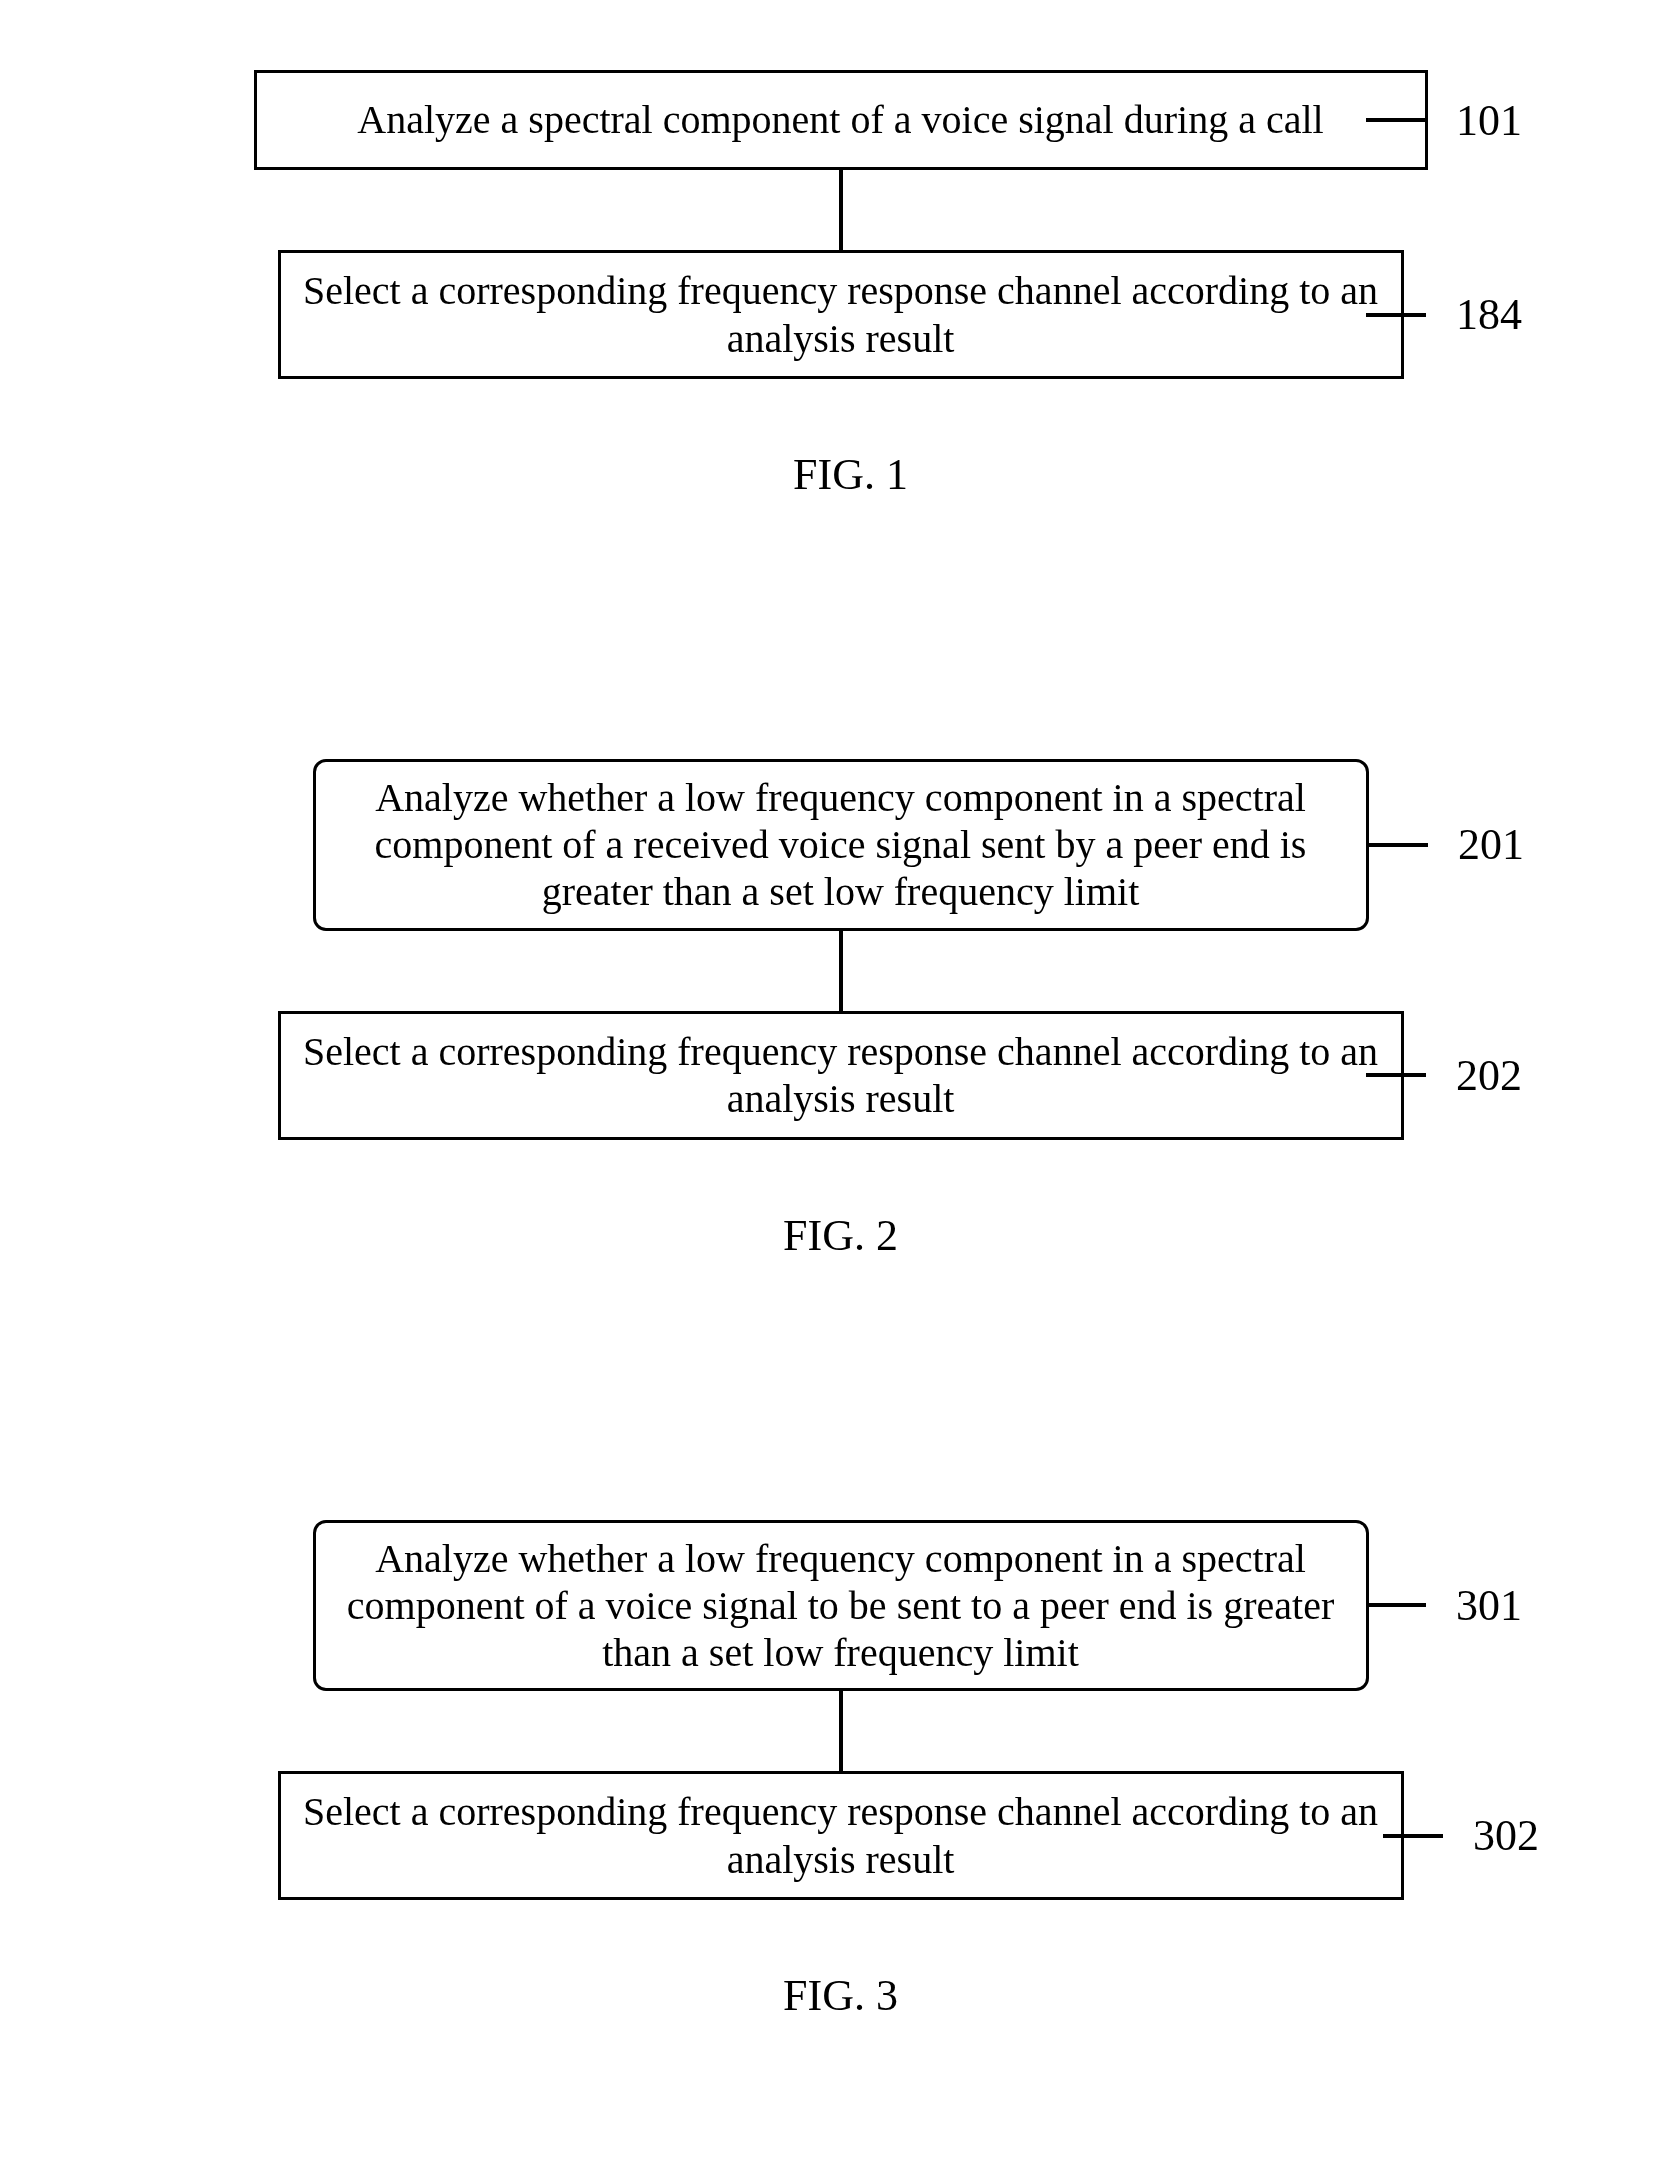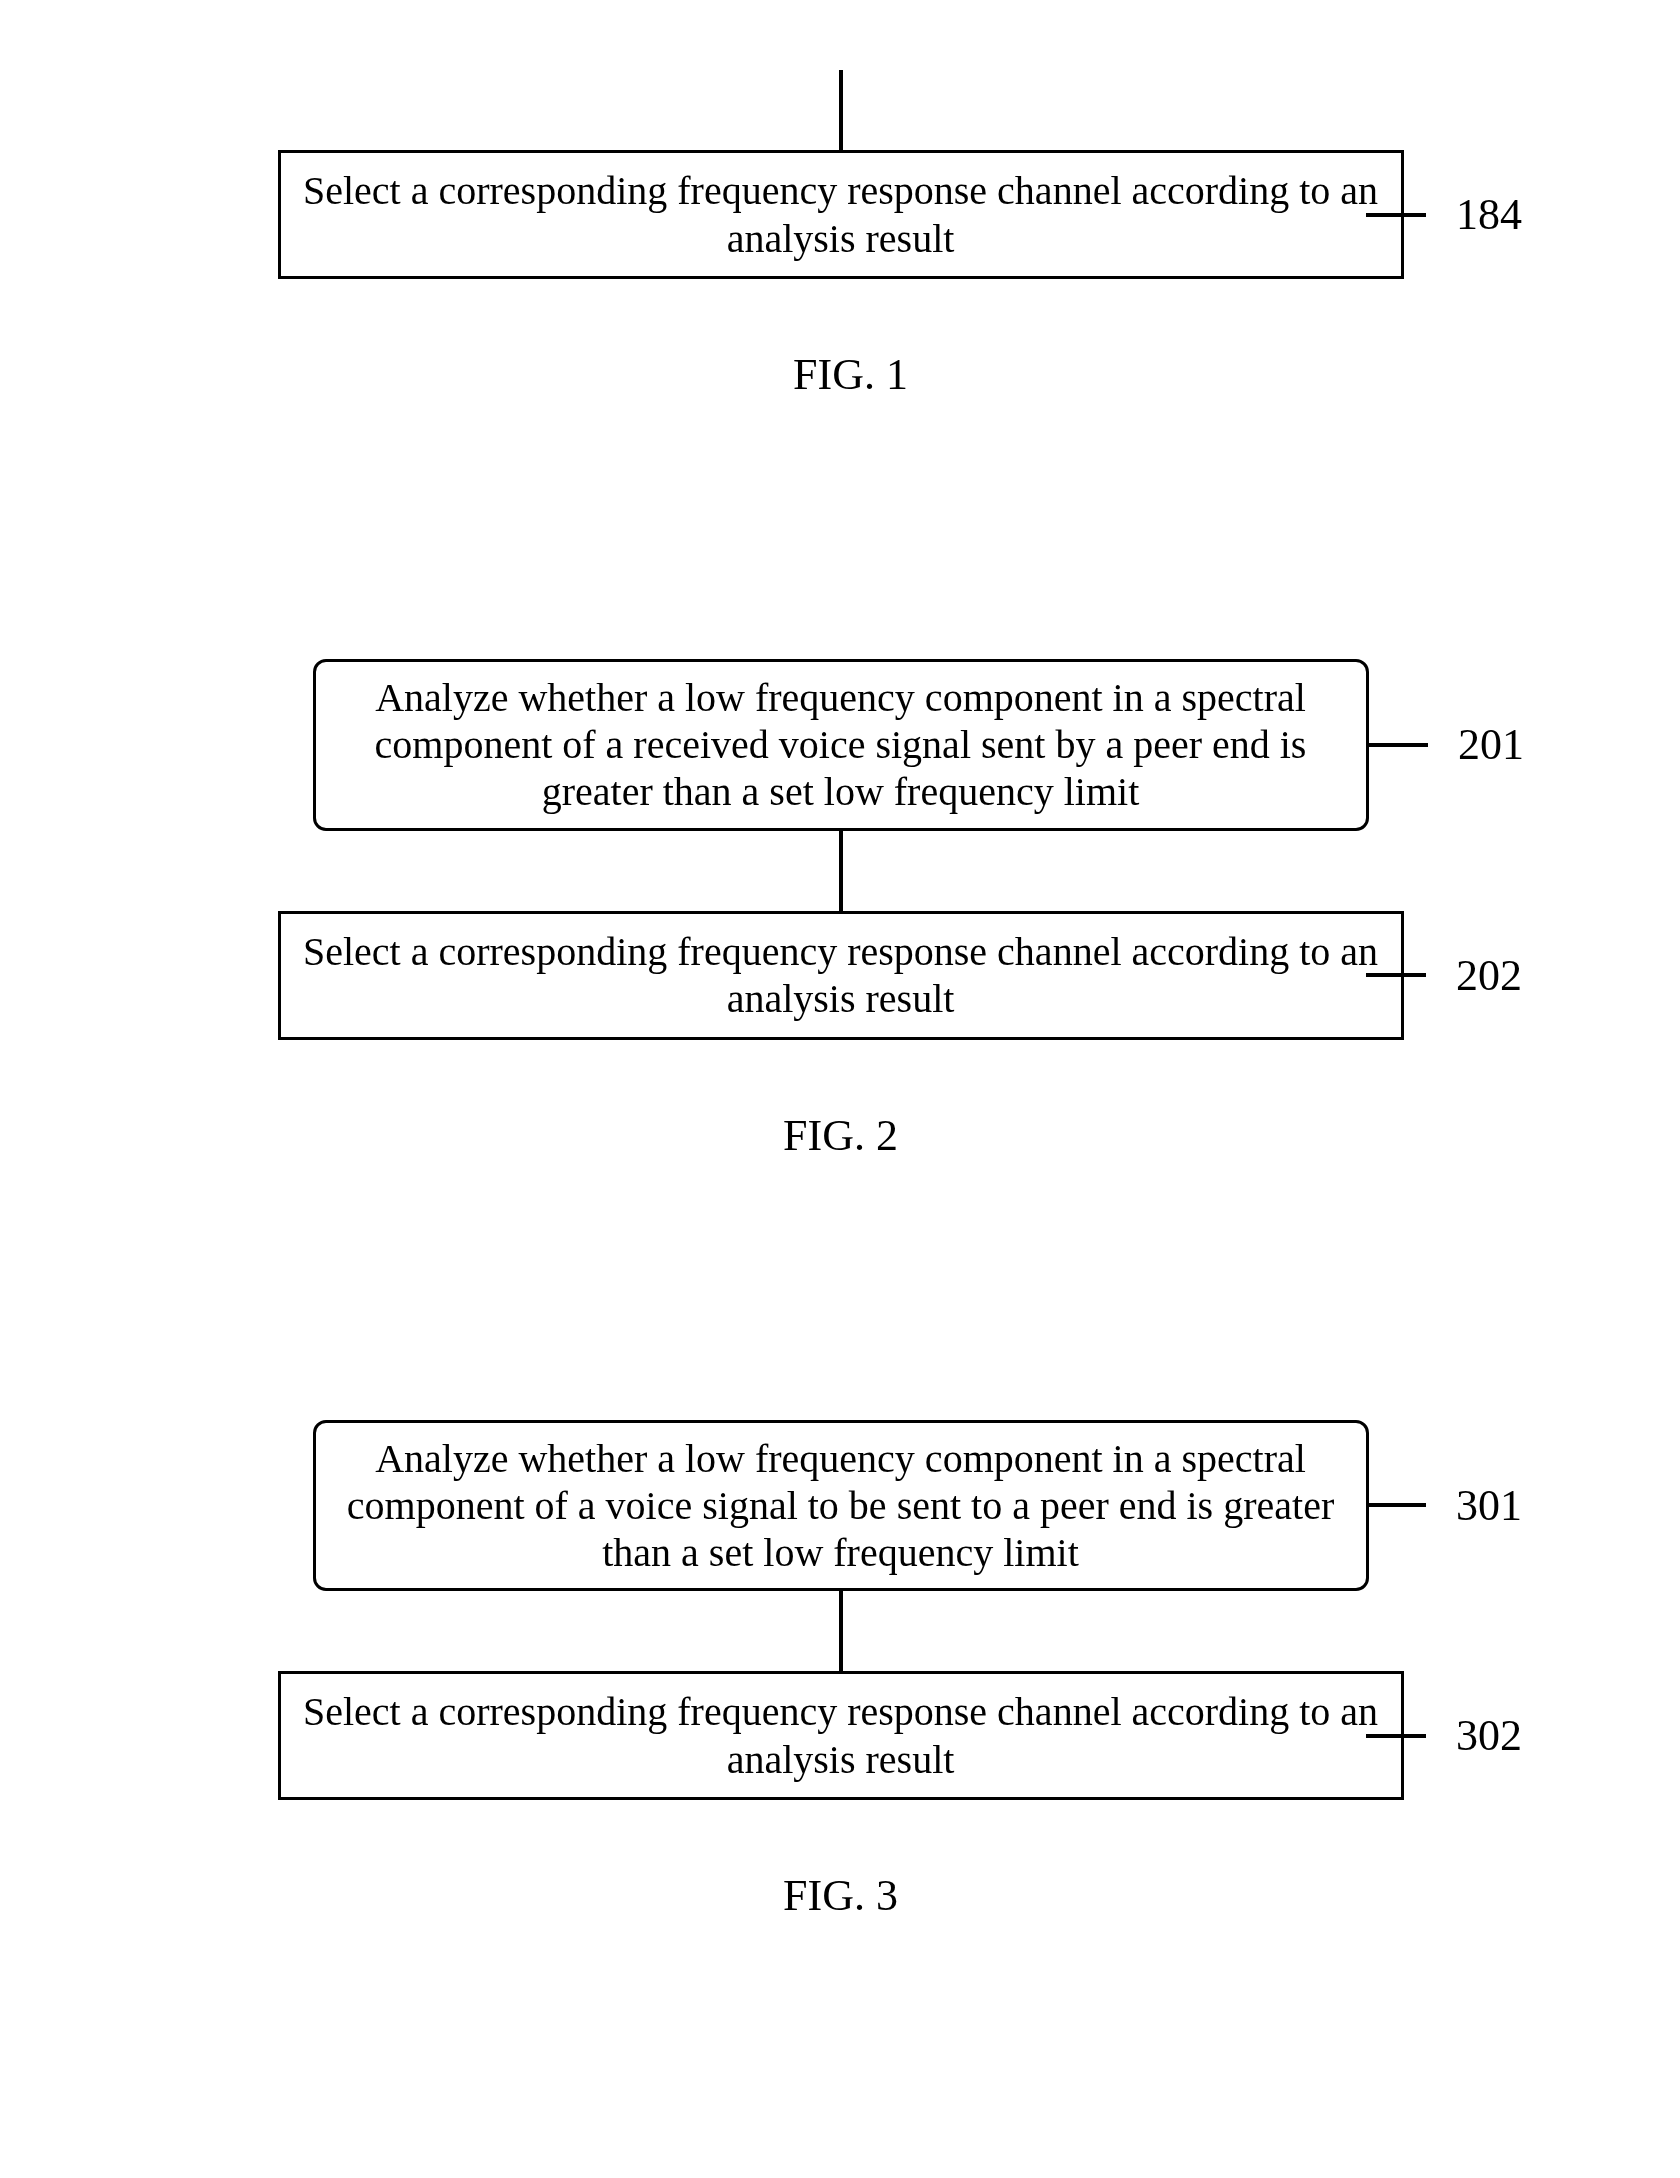--- a/index.html
+++ b/index.html
@@ -65,20 +65,29 @@
     font-size: 44px;
     text-align: center;
   }
 </style>
 </head>
 <body>
 
 <div class="page">
 
   <div class="figure-block" style="margin-top:10px;">
+    <div class="flow-row">
+      <div class="step-box h1">
+        <span>Analyze a spectral component of a voice signal during a call</span>
+      </div>
+      <div class="label-group" style="right:159px;">
+        <div class="tick"></div>
+        <span class="label-text">101</span>
+      </div>
+    </div>
     <div class="connector" style="height:80px;"></div>
     <div class="flow-row">
       <div class="step-box h2">
         <span>Select a corresponding frequency response channel according to an analysis result</span>
       </div>
       <div class="label-group" style="right:159px;">
         <div class="tick"></div>
         <span class="label-text">184</span>
       </div>
     </div>
@@ -116,21 +125,21 @@
       <div class="label-group" style="right:159px;">
         <div class="tick"></div>
         <span class="label-text">301</span>
       </div>
     </div>
     <div class="connector" style="height:80px;"></div>
     <div class="flow-row">
       <div class="step-box h2">
         <span>Select a corresponding frequency response channel according to an analysis result</span>
       </div>
-      <div class="label-group" style="right:159px;">
+      <div class="label-group" style="right:142px;">
         <div class="tick"></div>
         <span class="label-text">302</span>
       </div>
     </div>
     <div class="caption" style="margin-top:70px;">FIG. 3</div>
   </div>
 
 </div>
 
 

